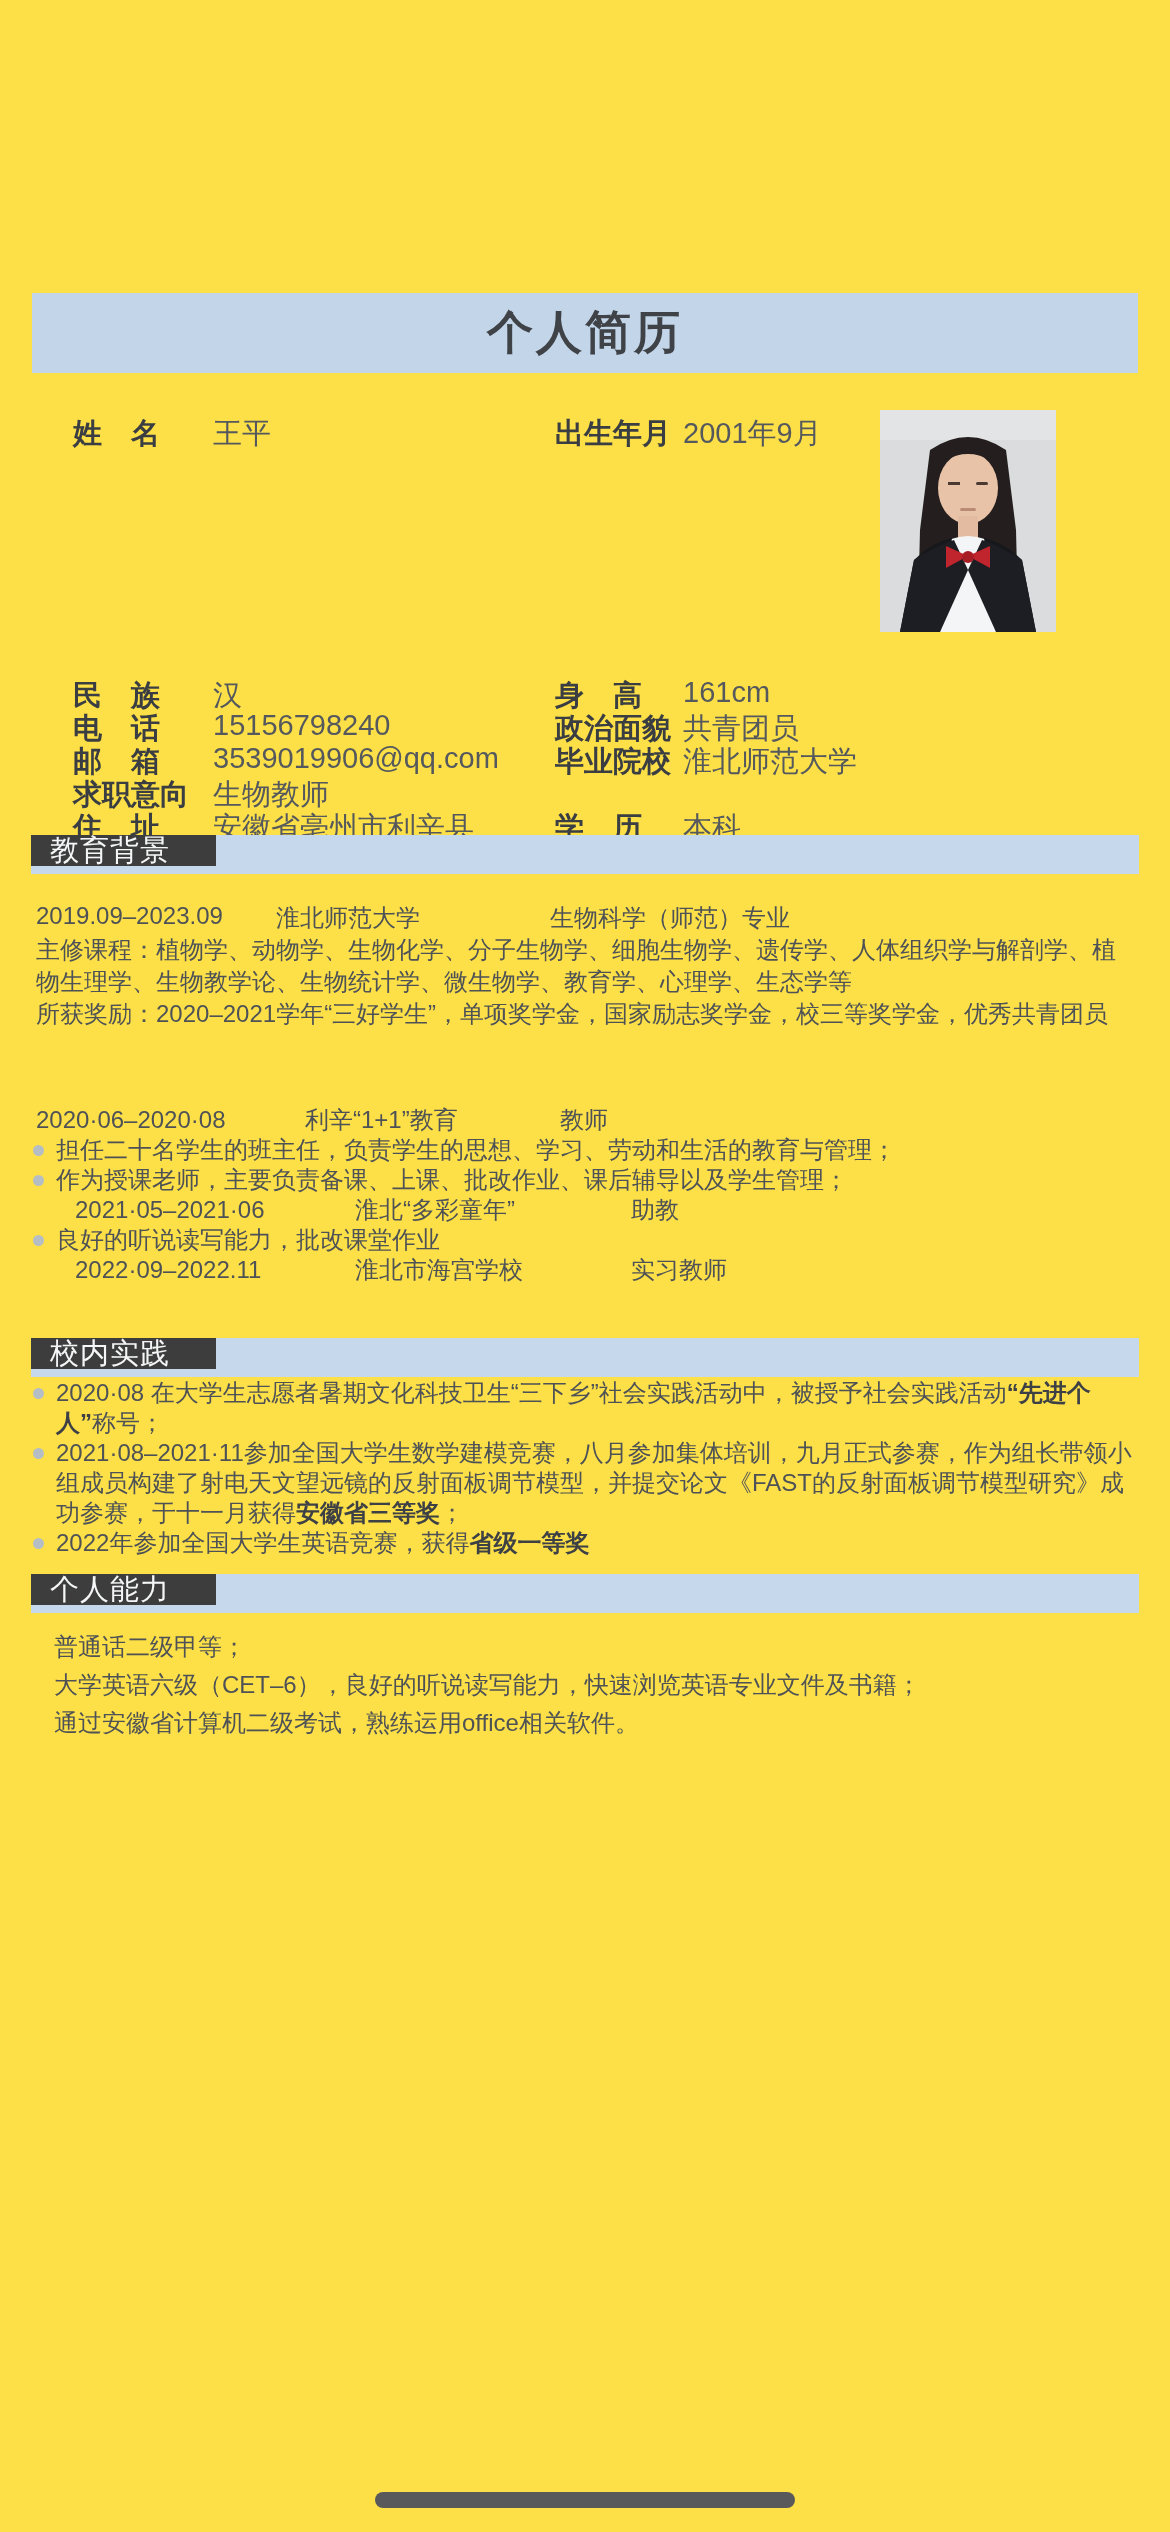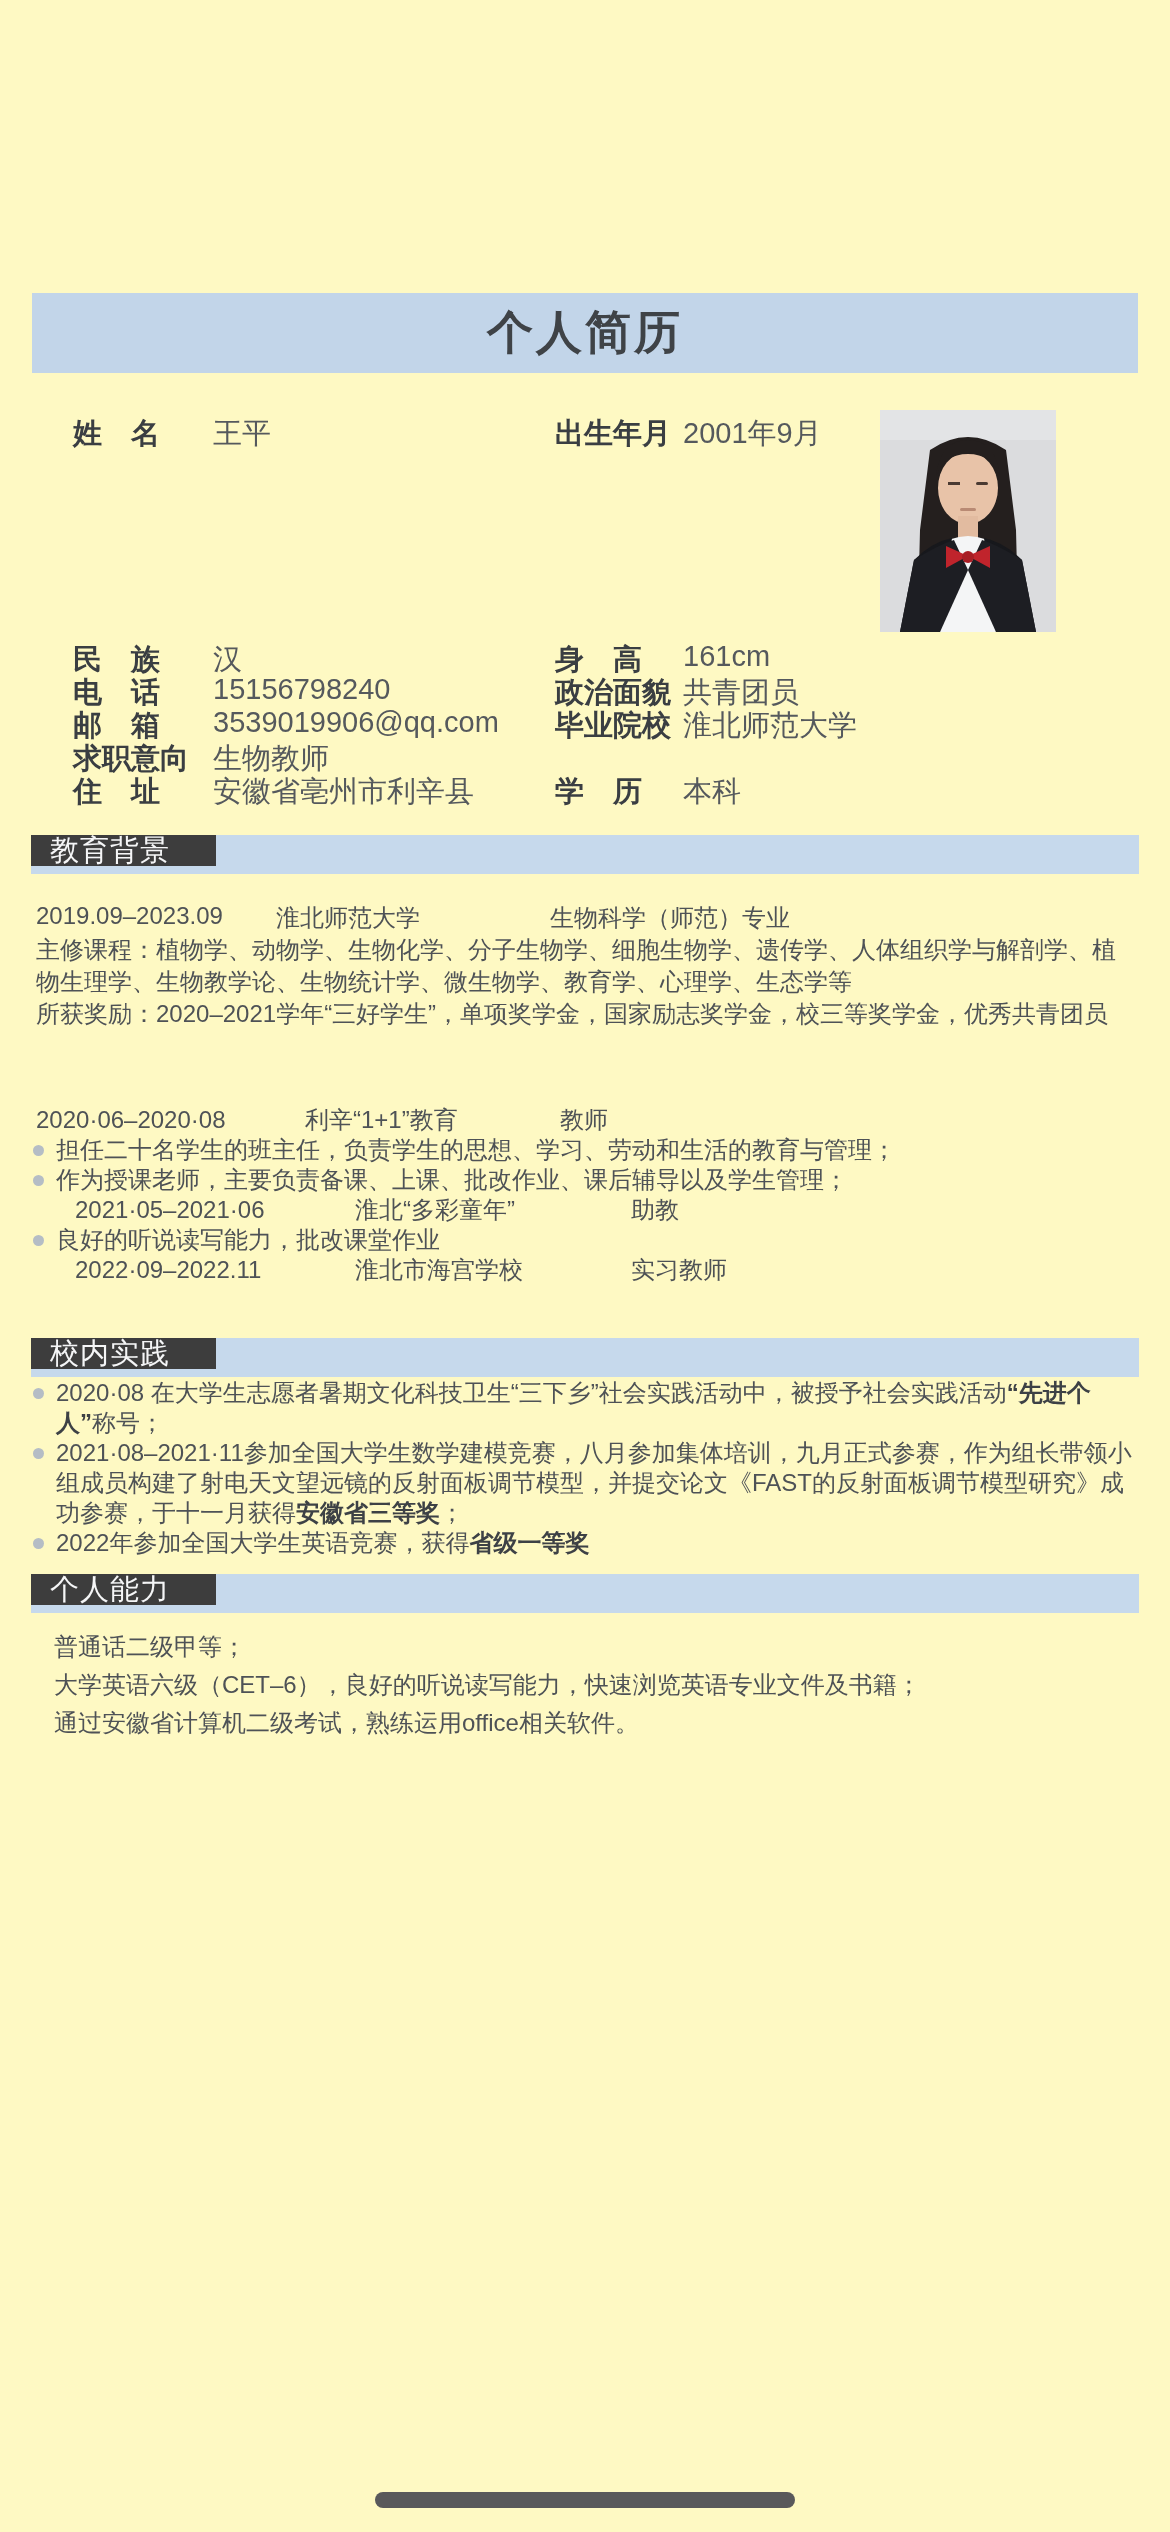--- a/index.html
+++ b/index.html
@@ -1,39 +1,39 @@
 <!DOCTYPE html>
 <html><head>
 <meta charset="utf-8">
 <style>
   * { margin: 0; padding: 0; box-sizing: border-box; }
   html,body { background: #ffffff; }
   body { font-family: "Liberation Sans", "DejaVu Sans", sans-serif; }
   .screen {
     position: relative; width: 1170px; height: 2532px;
-    background: #fef9c3; overflow: hidden;
+    background: #fde047; overflow: hidden;
   }
 
   
   .banner {
     position: absolute; left: 32px; top: 293px; width: 1106px; height: 80px;
     background: #c2d5e9; display: flex; align-items: center; justify-content: center;
   }
   .banner .title-text {
     font-size: 46px; font-weight: bold; color: #3f4347; letter-spacing: 3px;
   }
 
   
   .info-row { position: relative; height: 32px; }
   .lab  { position: absolute; left: 73px;  font-size: 29px; font-weight: 600; color: #3a3e42; white-space: nowrap; }
   .val  { position: absolute; left: 213px; font-size: 29px; color: #55595d; white-space: nowrap; }
   .lab2 { position: absolute; left: 555px; font-size: 29px; font-weight: 600; color: #3a3e42; white-space: nowrap; }
   .val2 { position: absolute; left: 683px; font-size: 29px; color: #55595d; white-space: nowrap; }
   .row-first { position: absolute; left: 0; top: 414px; width: 1170px; }
-  .rows-rest { position: absolute; left: 0; top: 640px; width: 1170px; }
+  .rows-rest { position: absolute; left: 0; top: 676px; width: 1170px; }
   .rows-rest .info-row { margin-bottom: 1px; }
 
   
   .photo {
     position: absolute; left: 880px; top: 410px; width: 176px; height: 222px;
     background: #dcdddf; overflow: hidden;
   }
   .photo svg { display: block; }
 
   

